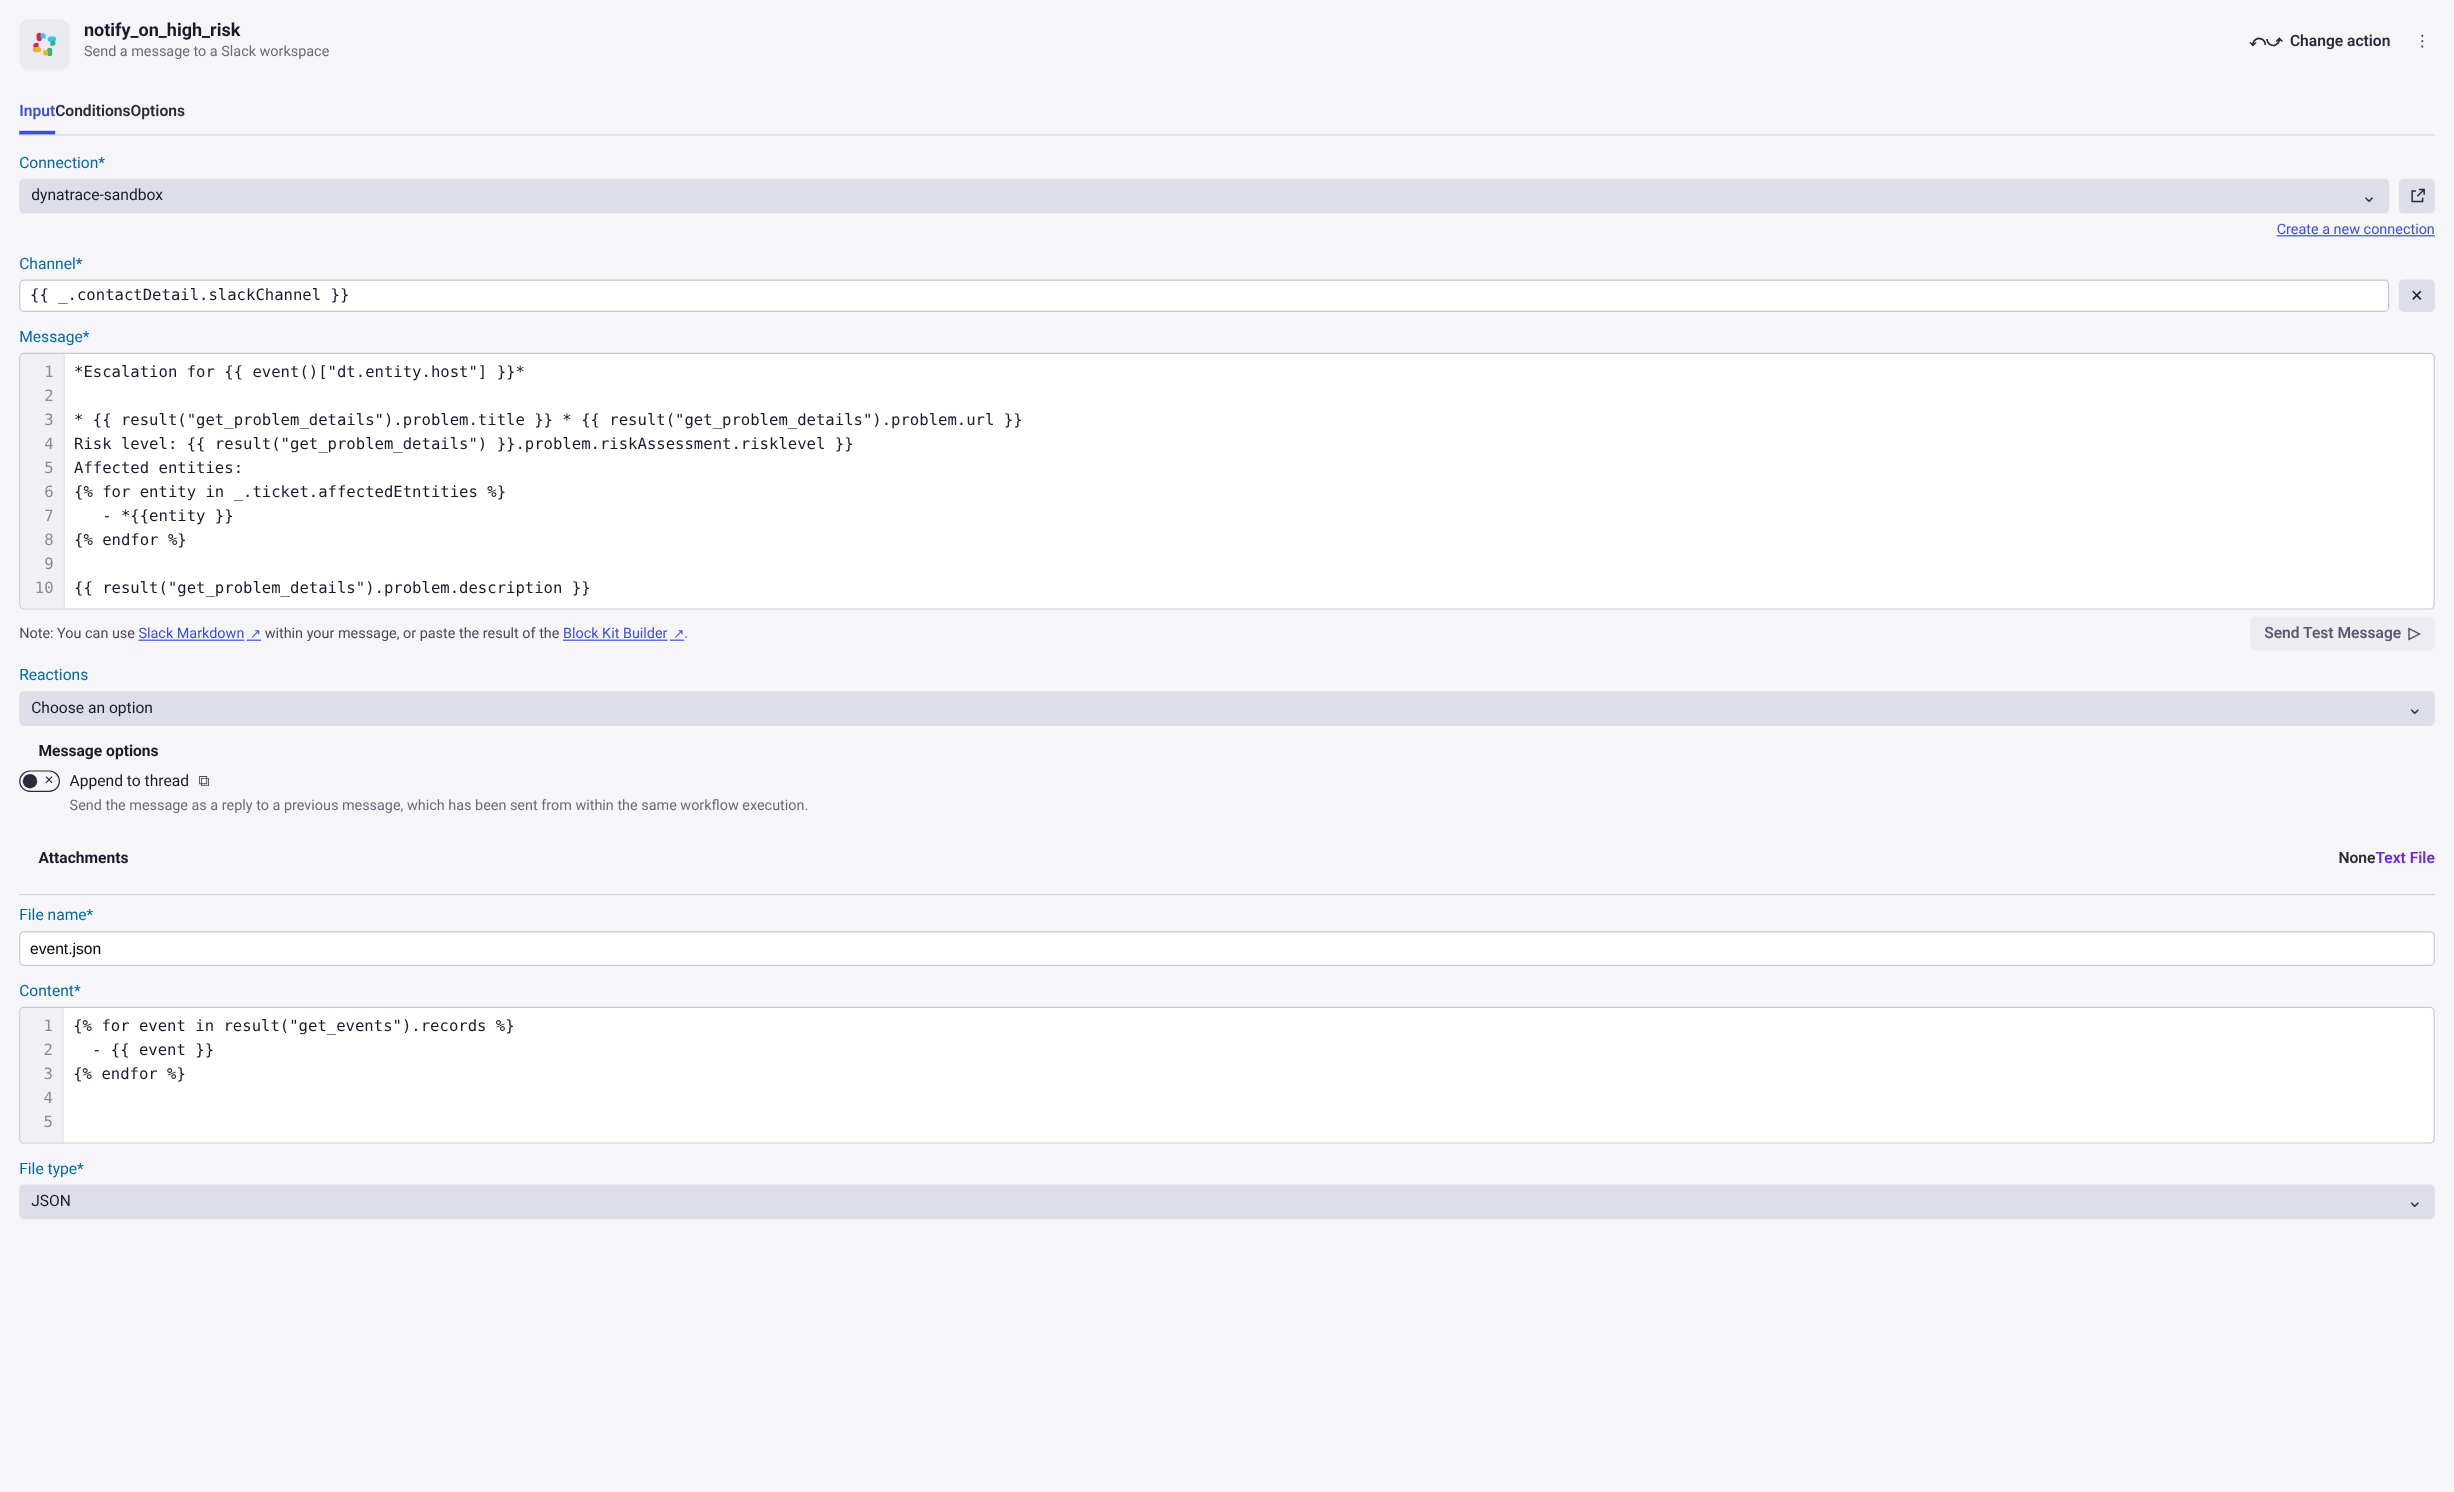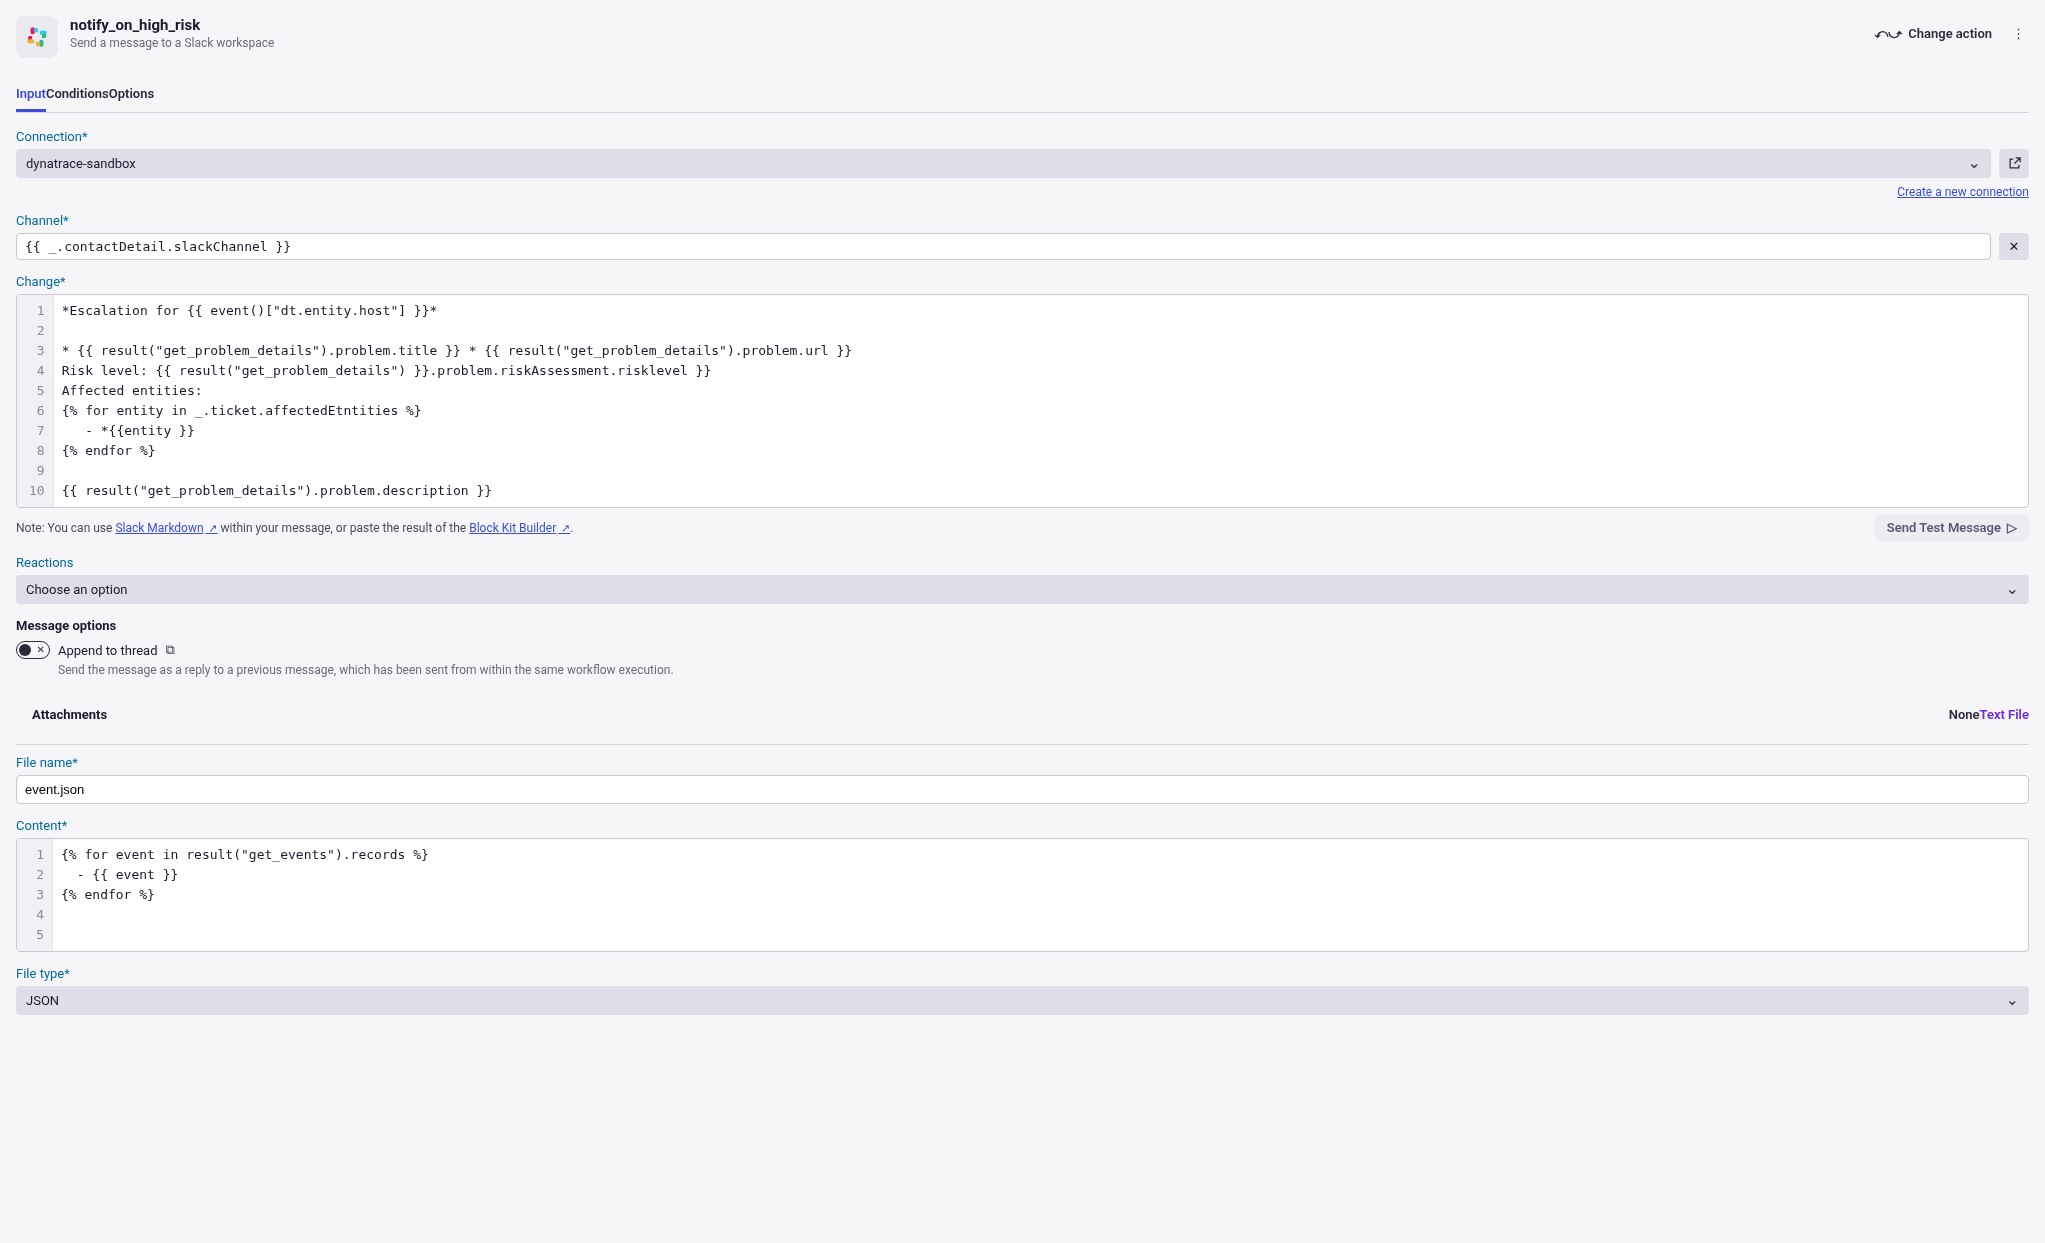--- a/index.html
+++ b/index.html
@@ -109,21 +109,21 @@
   border-radius: 4px;
   padding: 6px 12px;
   font-size: 13px;
   font-weight: 600;
   color: #5a5a74;
   display:flex;
   align-items:center;
   gap:6px;
 }
 
-.section-title { font-size: 13px; font-weight: 700; margin-bottom: 8px; margin-top: 6px; }
+.section-title { font-size: 13px; font-weight: 700; margin-bottom: 8px; margin-top: 6px; margin-left: 16px; }
 .toggle-row { display:flex; align-items:center; gap:8px; margin-bottom:4px; }
 .toggle {
   width: 34px; height: 18px;
   border: 1.5px solid #2a2a3a;
   border-radius: 10px;
   position: relative;
   cursor:pointer;
 }
 .toggle::before {
   content:"";
@@ -214,21 +214,21 @@
     <div class="input-like grow">
       <span>{{ _.contactDetail.slackChannel }}</span>
     </div>
     <div class="icon-btn">
       <span>✕</span>
     </div>
   </div>
 </div>
 
 <div class="field">
-  <label class="field-label">Change*</label>
+  <label class="field-label">Message*</label>
   <div class="code-editor">
     <div class="gutter" id="msg-gutter">
         <div>1</div>
         <div>2</div>
         <div>3</div>
         <div>4</div>
         <div>5</div>
         <div>6</div>
         <div>7</div>
         <div>8</div>

